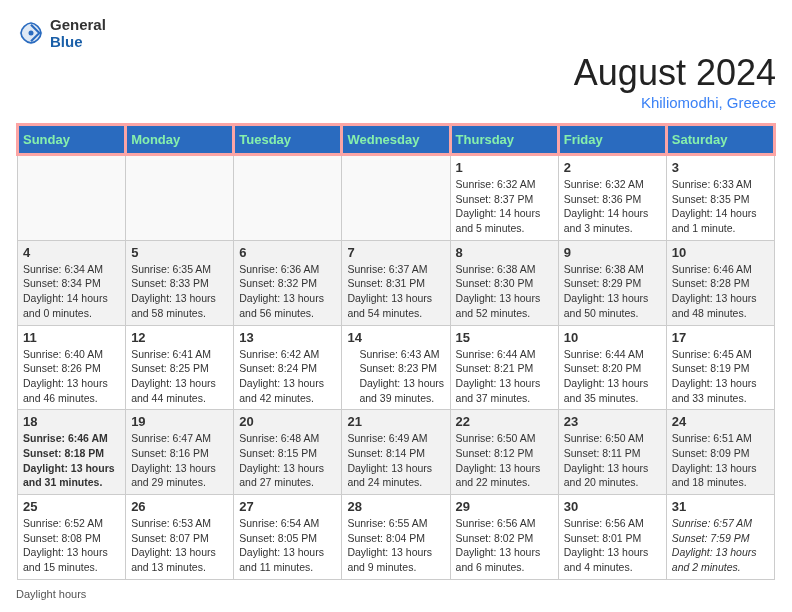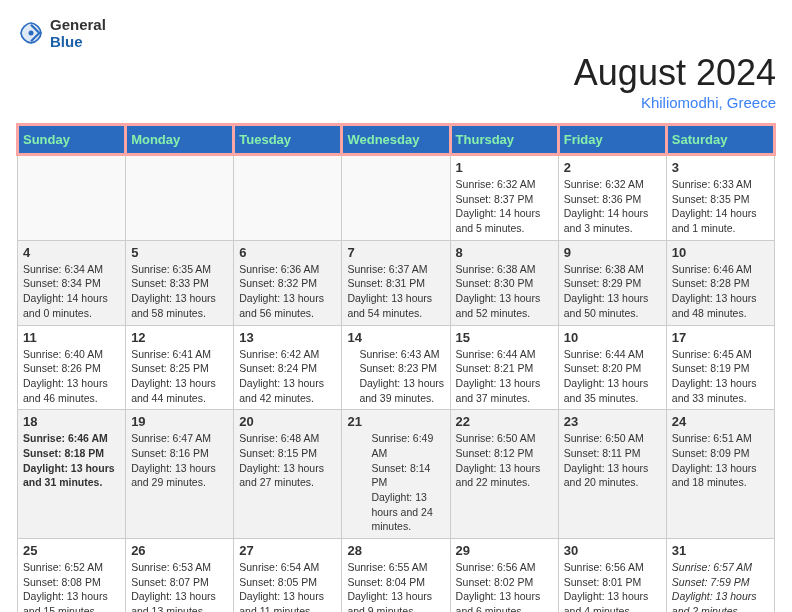--- a/index.html
+++ b/index.html
@@ -246,21 +246,21 @@
 Daylight: 13 hours and 29 minutes.</div>
         </td>
         <td>
           <span class="day-num">20</span>
           <div class="day-info" style="white-space: pre-line;">Sunrise: 6:48 AM
 Sunset: 8:15 PM
 Daylight: 13 hours and 27 minutes.</div>
         </td>
         <td>
           <span class="day-num">21</span>
-          <div class="day-info" style="white-space: pre-line; margin-left: 24px;">Sunrise: 6:49 AM
+          <div class="day-info" style="white-space: pre-line;">Sunrise: 6:49 AM
 Sunset: 8:14 PM
 Daylight: 13 hours and 24 minutes.</div>
         </td>
         <td>
           <span class="day-num">22</span>
           <div class="day-info" style="white-space: pre-line;">Sunrise: 6:50 AM
 Sunset: 8:12 PM
 Daylight: 13 hours and 22 minutes.</div>
         </td>
         <td>

